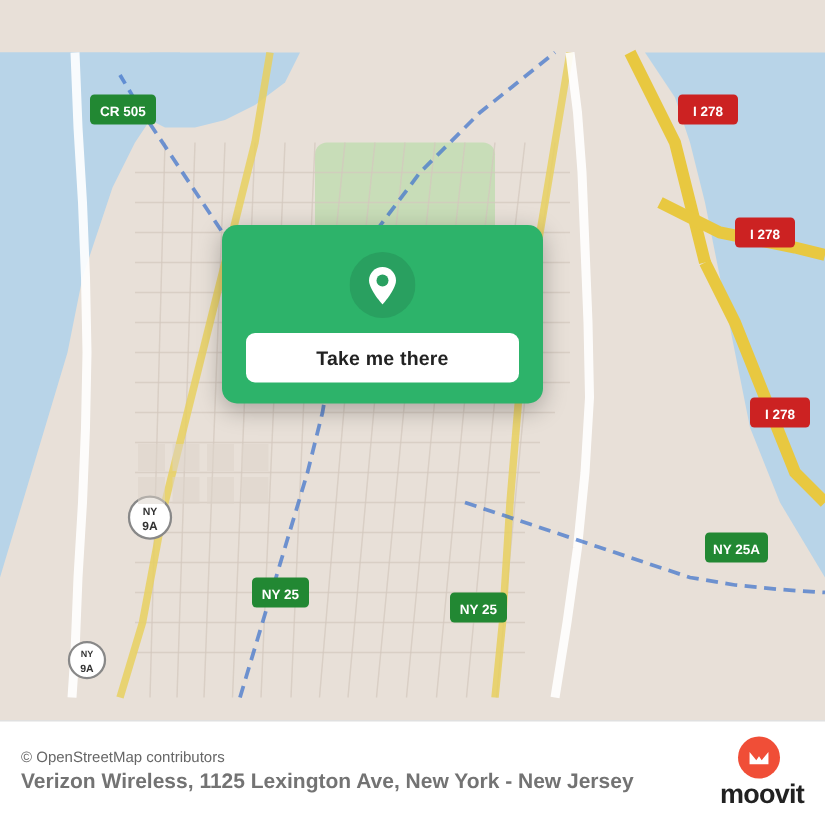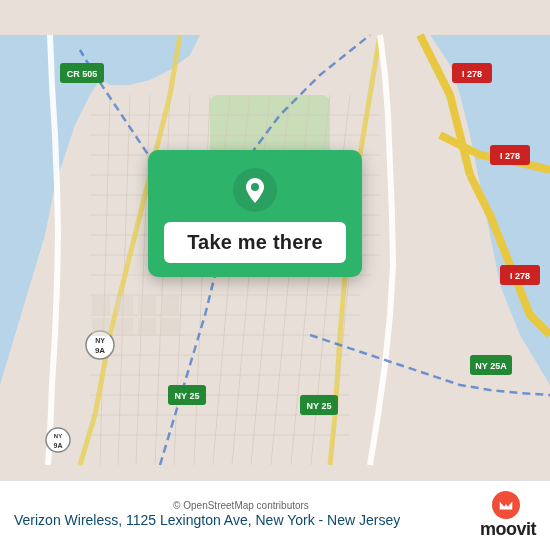--- a/index.html
+++ b/index.html
@@ -48,21 +48,21 @@
       height: 44px;
       margin-bottom: 10px;
     }
 
     #take-me-there-btn {
       background: white;
       color: #222;
       border: none;
       border-radius: 6px;
       padding: 9px 22px;
-      font-size: 20px;
+      font-size: 13px;
       font-weight: 600;
       cursor: pointer;
       width: 100%;
       text-align: center;
       letter-spacing: 0.01em;
     }
 
     
     #bottom-bar {
       position: absolute;
@@ -80,27 +80,26 @@
     #attribution-and-title {
       display: flex;
       flex-direction: column;
       flex: 1;
     }
 
     #osm-attribution {
       font-size: 10px;
       color: #666;
       margin-bottom: 0;
-      text-align: center;
     }
 
     #place-title {
       font-size: 14px;
-      font-weight: 400;
-      color: #0c4a6e;
+      font-weight: 700;
+      color: #737373;
       line-height: 1.4;
     }
 
     #moovit-logo {
       display: flex;
       align-items: center;
       margin-left: 12px;
       flex-shrink: 0;
       flex-direction: column;
     }

